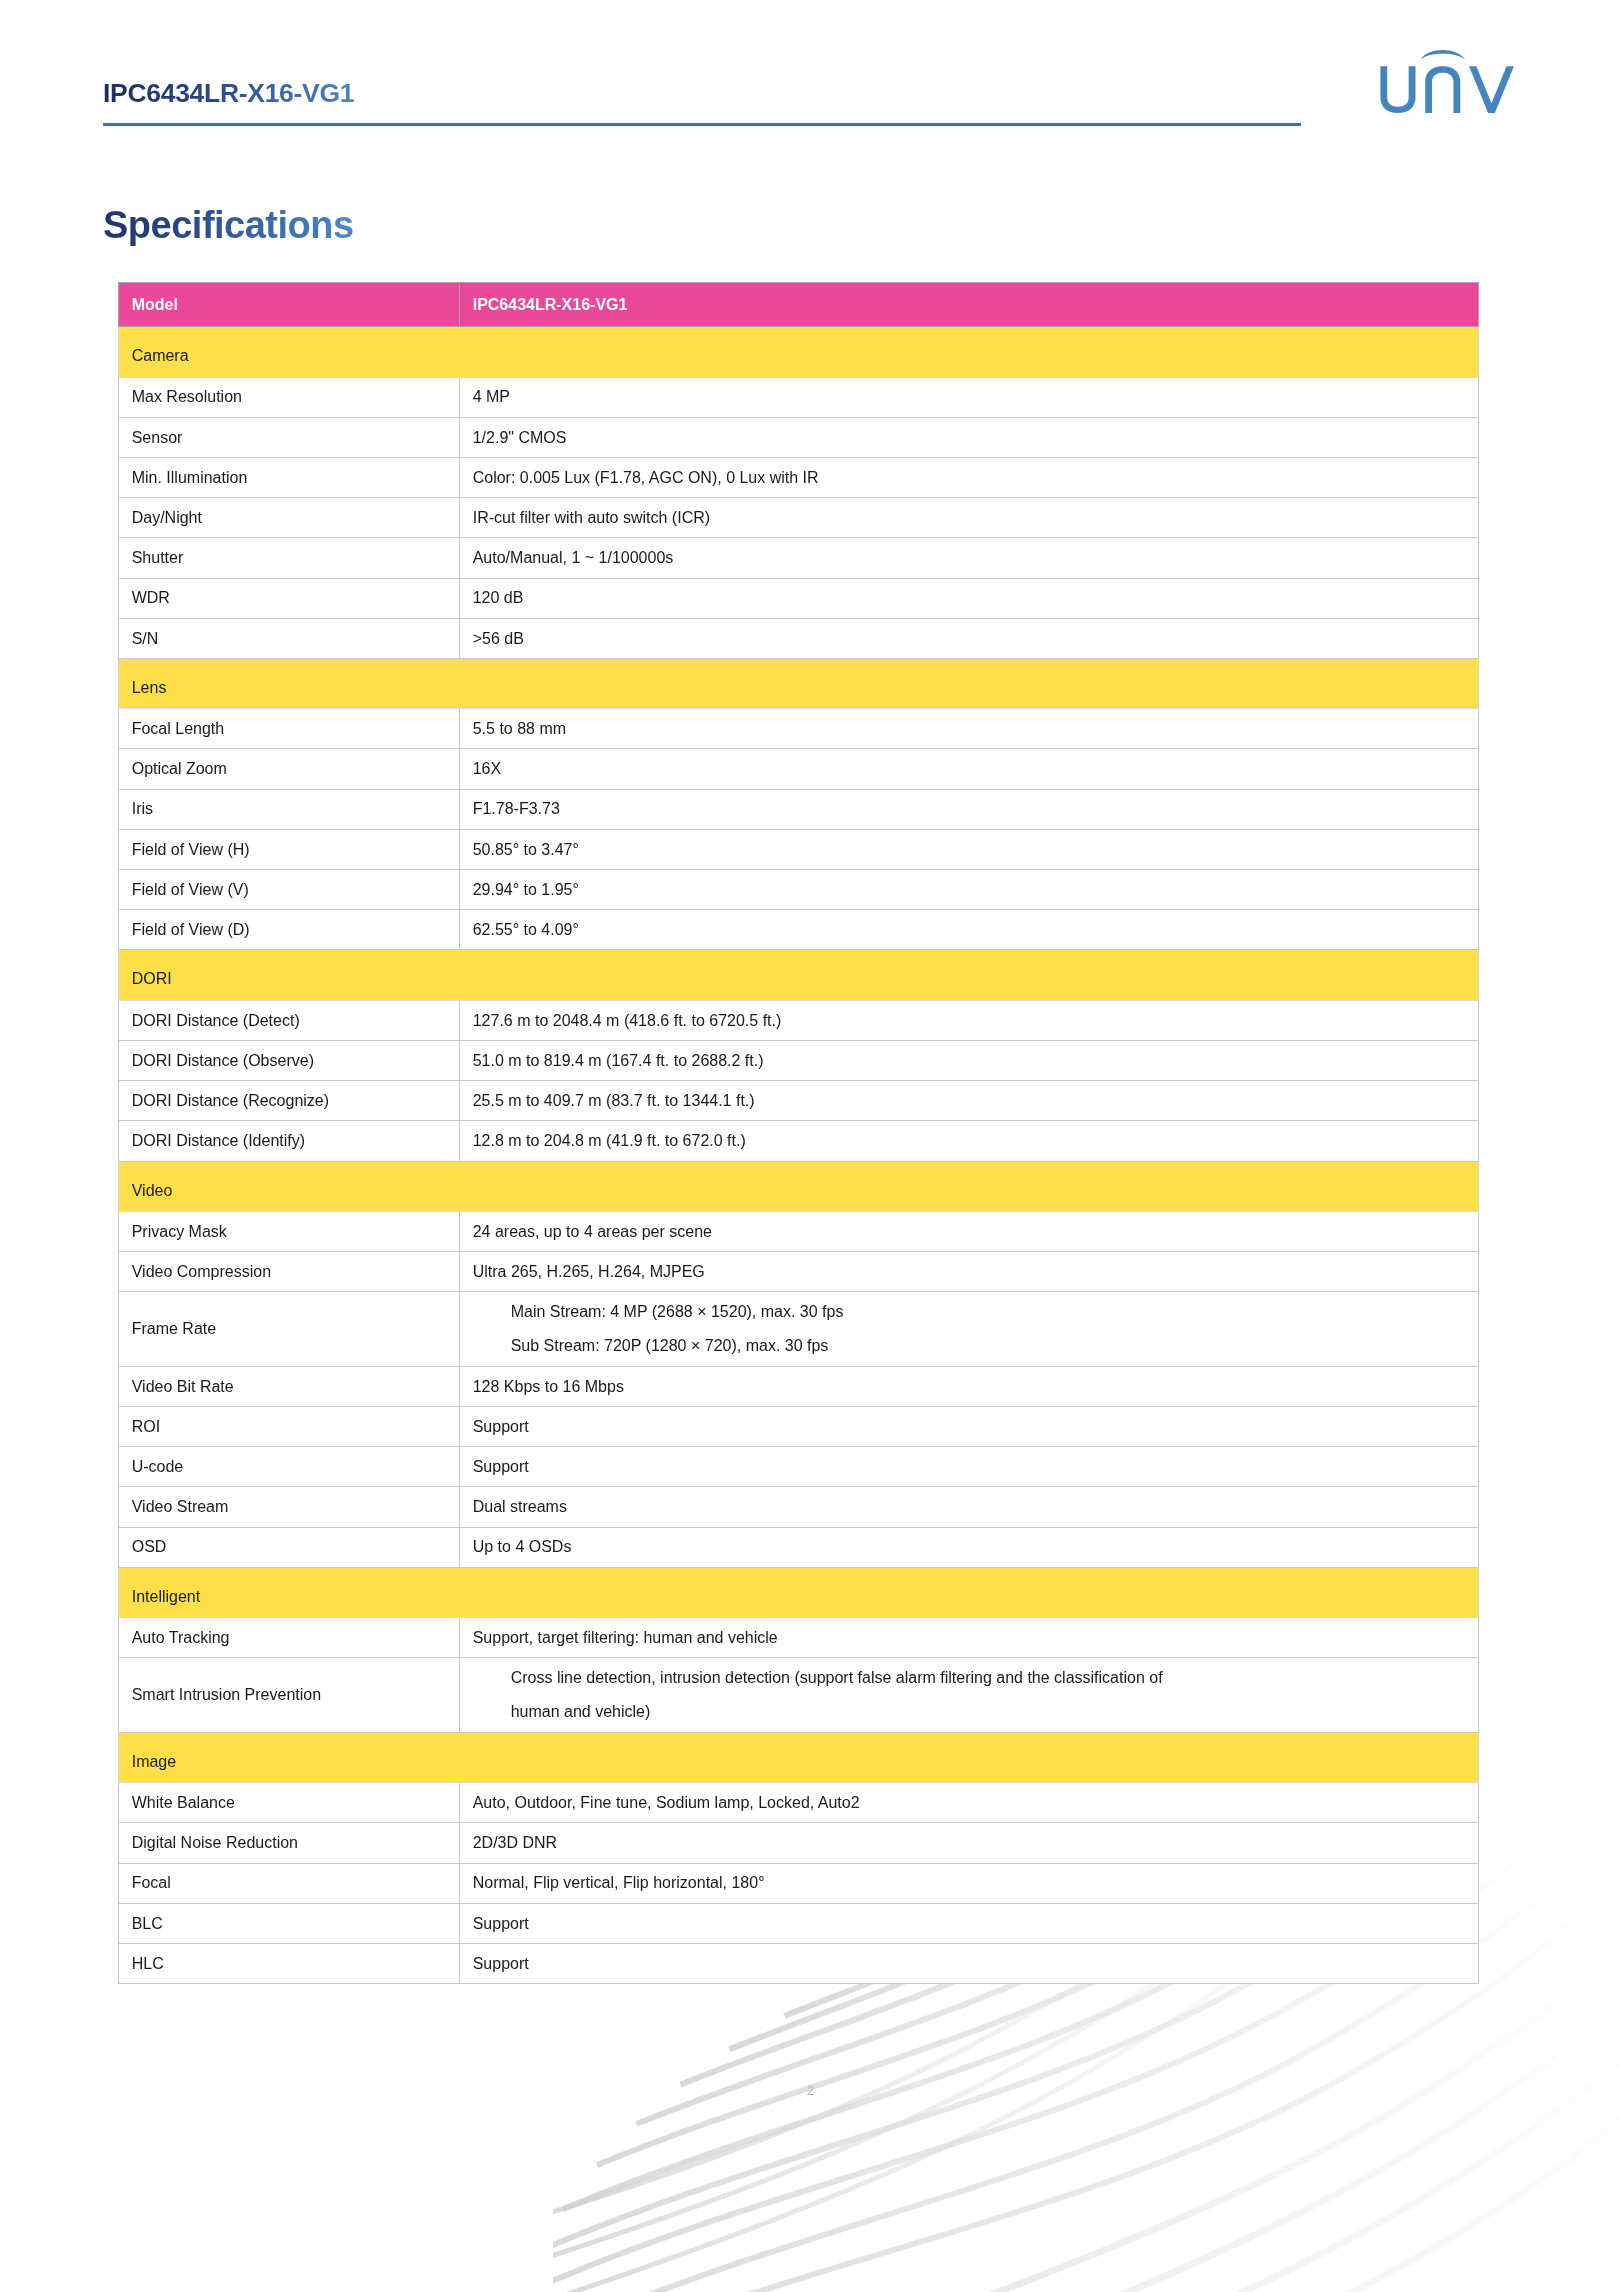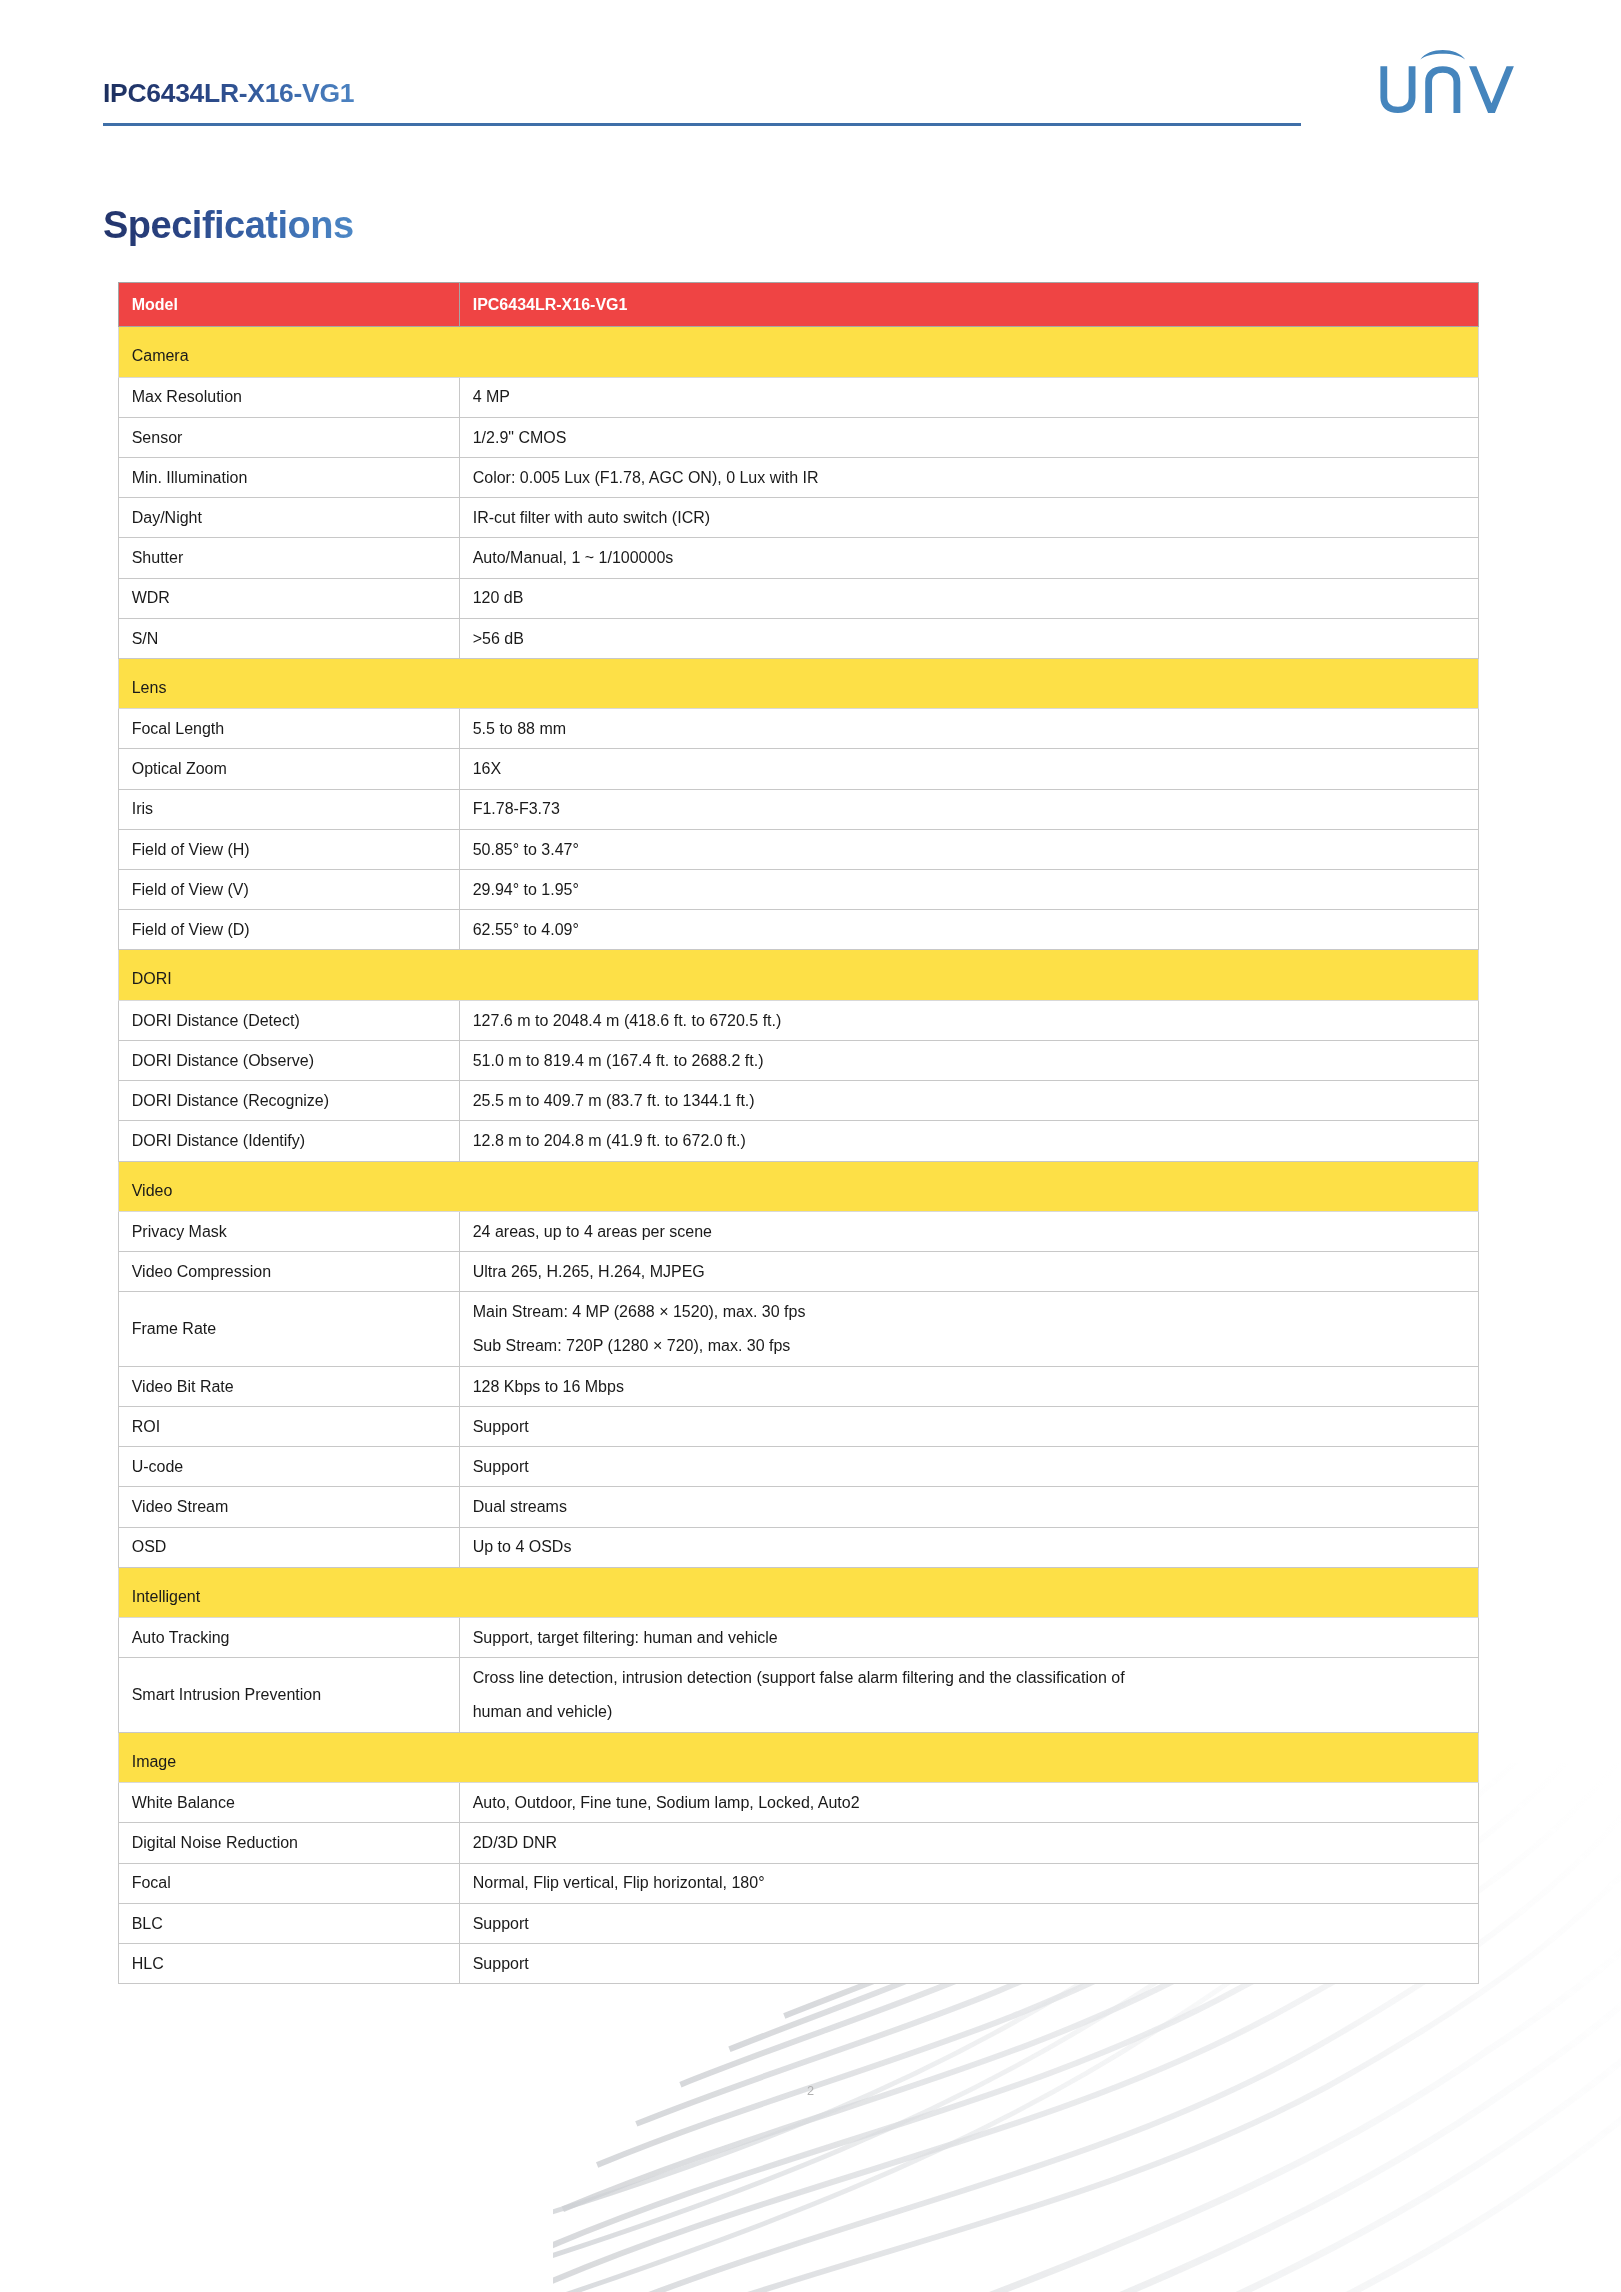--- a/index.html
+++ b/index.html
@@ -113,21 +113,21 @@
     border: 1px solid #c8c8c8;
     font-size: 16px;
     line-height: 1.35;
     padding: 8.8px 13.7px 8.8px 12.7px;
     vertical-align: middle;
     color: #1a1a1a;
     background: #ffffff;
   }
 
   tr.header-row td {
-    background: #ef4444;
+    background: #ec4899;
     color: #ffffff;
     font-weight: bold;
     border-color: #a6a6a6;
     padding-top: 10.8px;
     padding-bottom: 10.8px;
     font-size: 16px;
   }
   tr.header-row td.hdr-sep {
     border-left: 1px solid #ffffff;
   }
@@ -138,21 +138,21 @@
     font-size: 16px;
     padding-top: 18px;
     padding-bottom: 9.8px;
     color: #1a1a1a;
   }
 
   tr.data-row td.label-cell { color: #1a1a1a; margin-left: 24px; }
   tr.data-row td.value-cell { color: #1a1a1a; }
 
   td.multiline { padding-top: 11.8px; padding-bottom: 11.8px; }
-  td.multiline .line { display: block; }
+  td.multiline .line { display: block; margin-left: 38px; }
   td.multiline .line + .line { margin-top: 12.7px; }
 
   
   .page-number {
     position: absolute;
     left: 0; right: 0;
     top: 2084px;
     text-align: center;
     font-size: 12.7px;
     color: #b0b0b0;

